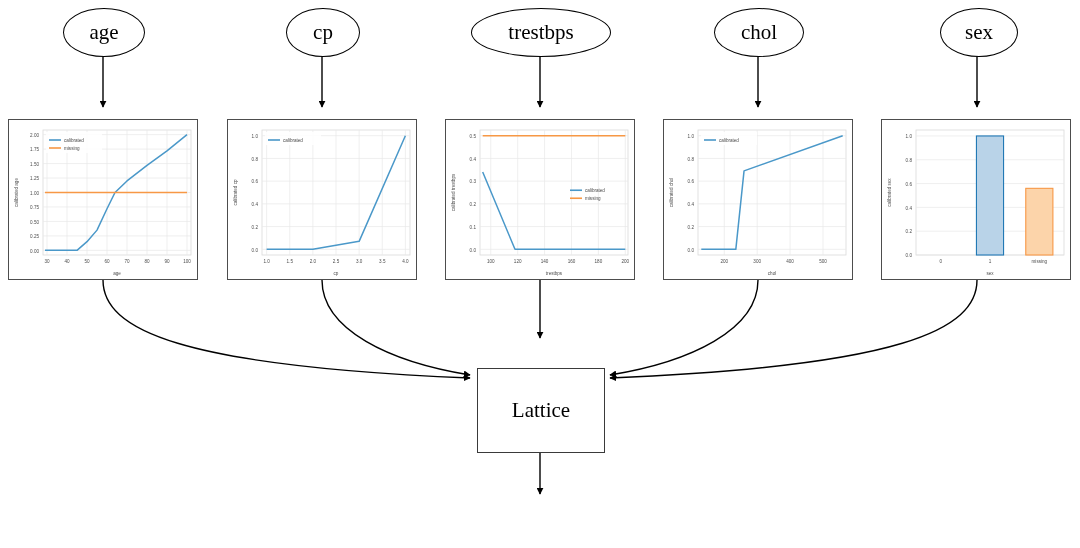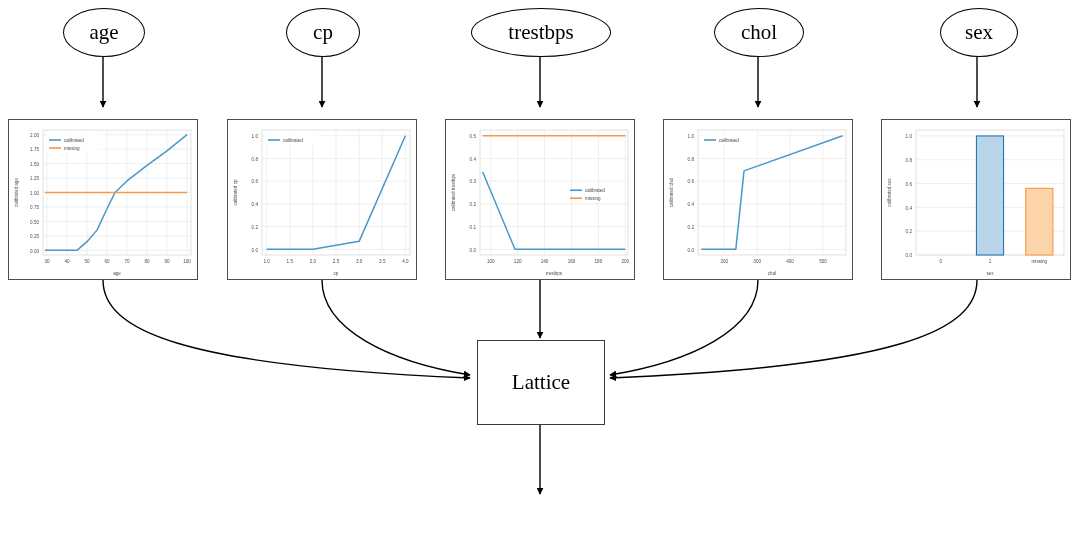--- a/index.html
+++ b/index.html
@@ -4,21 +4,21 @@
 <style>
   html,body{margin:0;padding:0;background:#ffffff;}
   body{width:1080px;height:548px;position:relative;overflow:hidden;
        font-family:"Liberation Serif", serif;}
   .stage{position:absolute;left:0;top:0;width:1080px;height:548px;padding-left:7px;}
   .node-ellipse{position:absolute;border:1.3px solid #000;border-radius:50%;
        background:#fff;display:flex;align-items:center;justify-content:center;
        font-family:"Liberation Serif", serif;font-size:21px;color:#000;}
   .node-box{position:absolute;border:1.3px solid #3a3a3a;background:#fff;
        display:flex;align-items:center;justify-content:center;
-       font-family:"Liberation Serif", serif;font-size:21px;color:#000;}
+       font-family:"Liberation Serif", serif;font-size:21px;color:#000;margin-top:28px;}
   .plot-outer{position:absolute;border:1.4px solid #4d4d4d;background:#fff;
        box-sizing:border-box;}
   .plot-inner{position:absolute;left:0;top:0;width:100%;height:100%;}
   svg{display:block;}
   .edges{position:absolute;left:0;top:0;pointer-events:none;}
 </style>
 </head>
 <body>
 
 <div class="stage">

